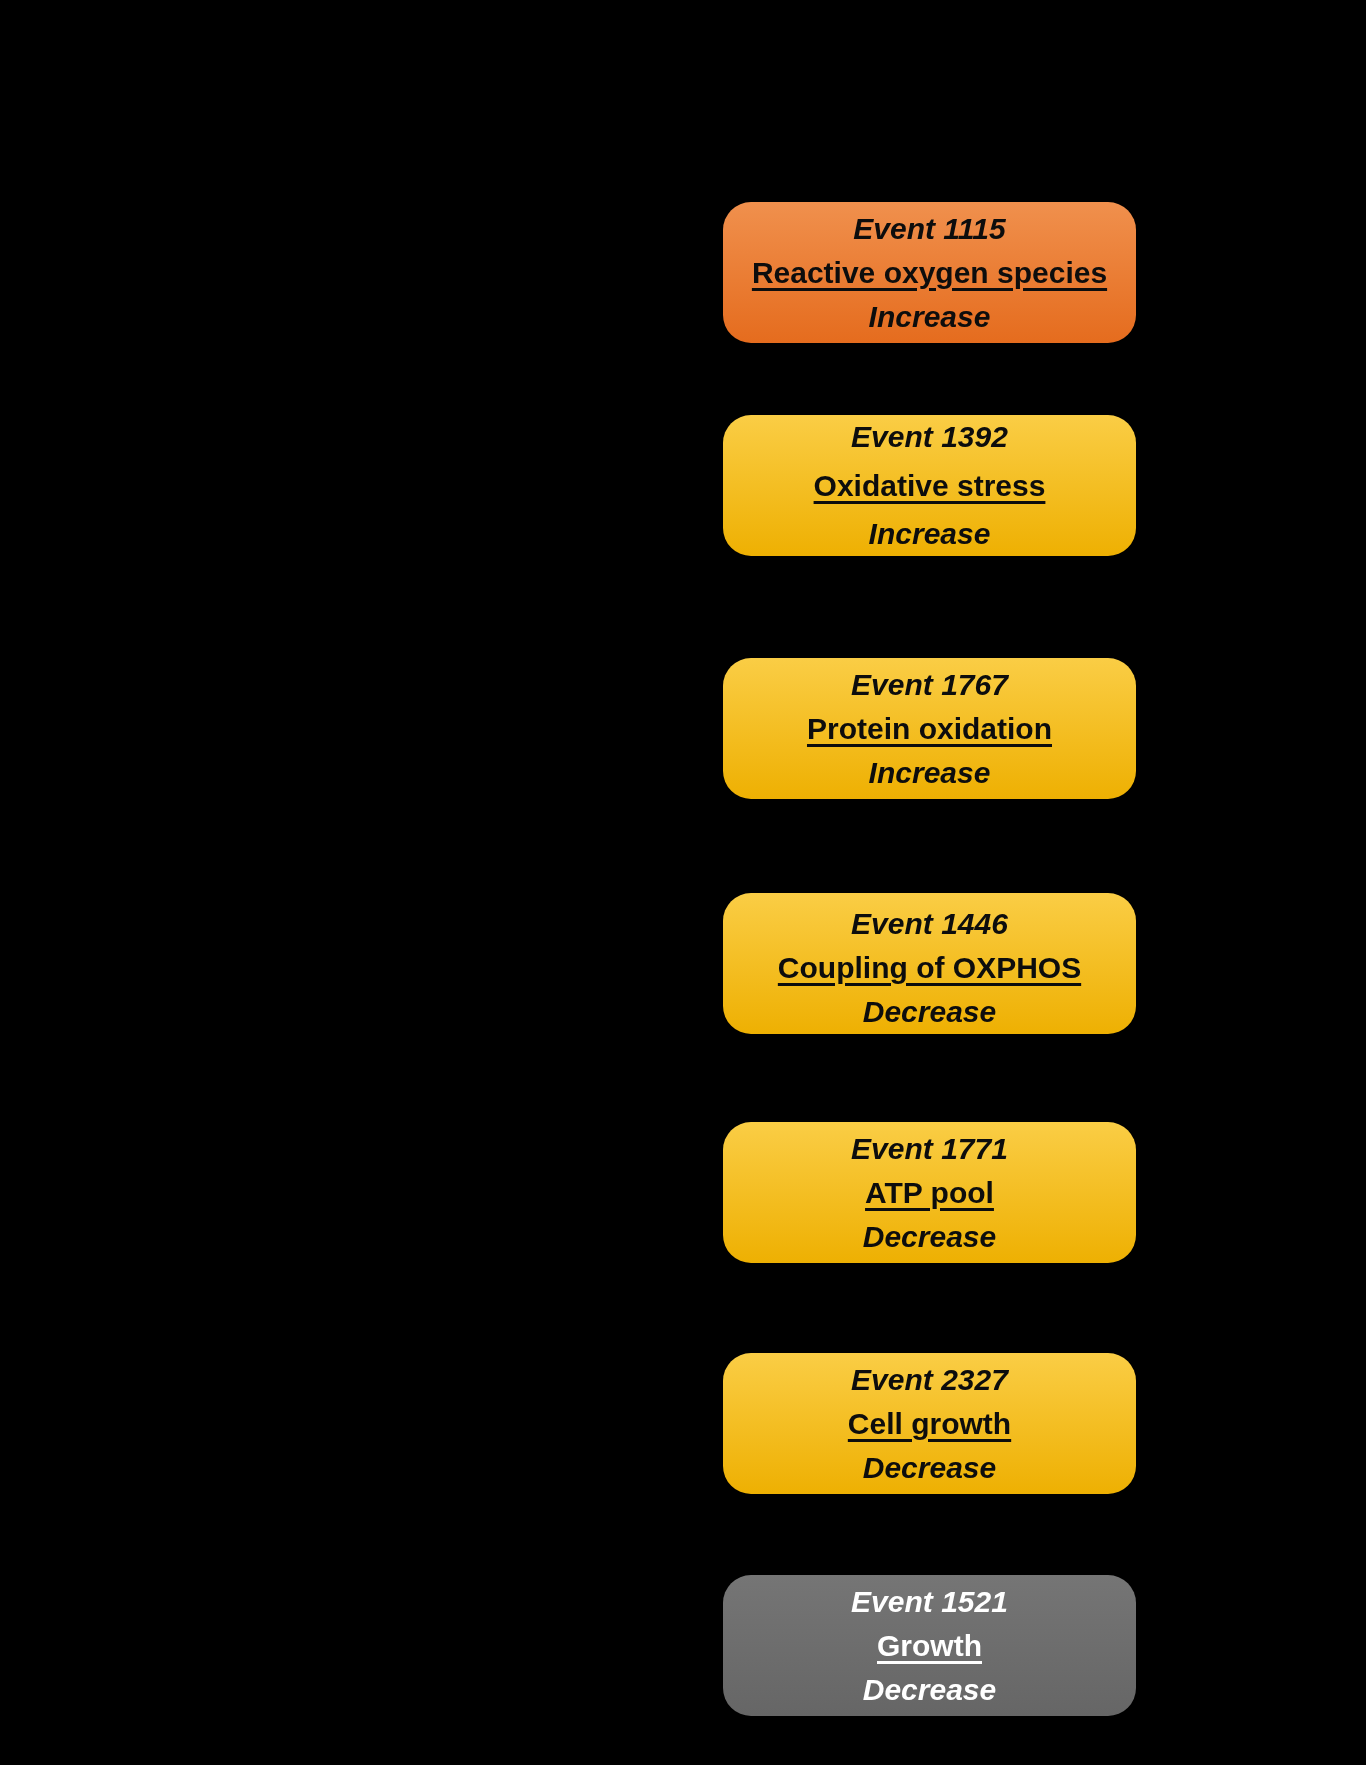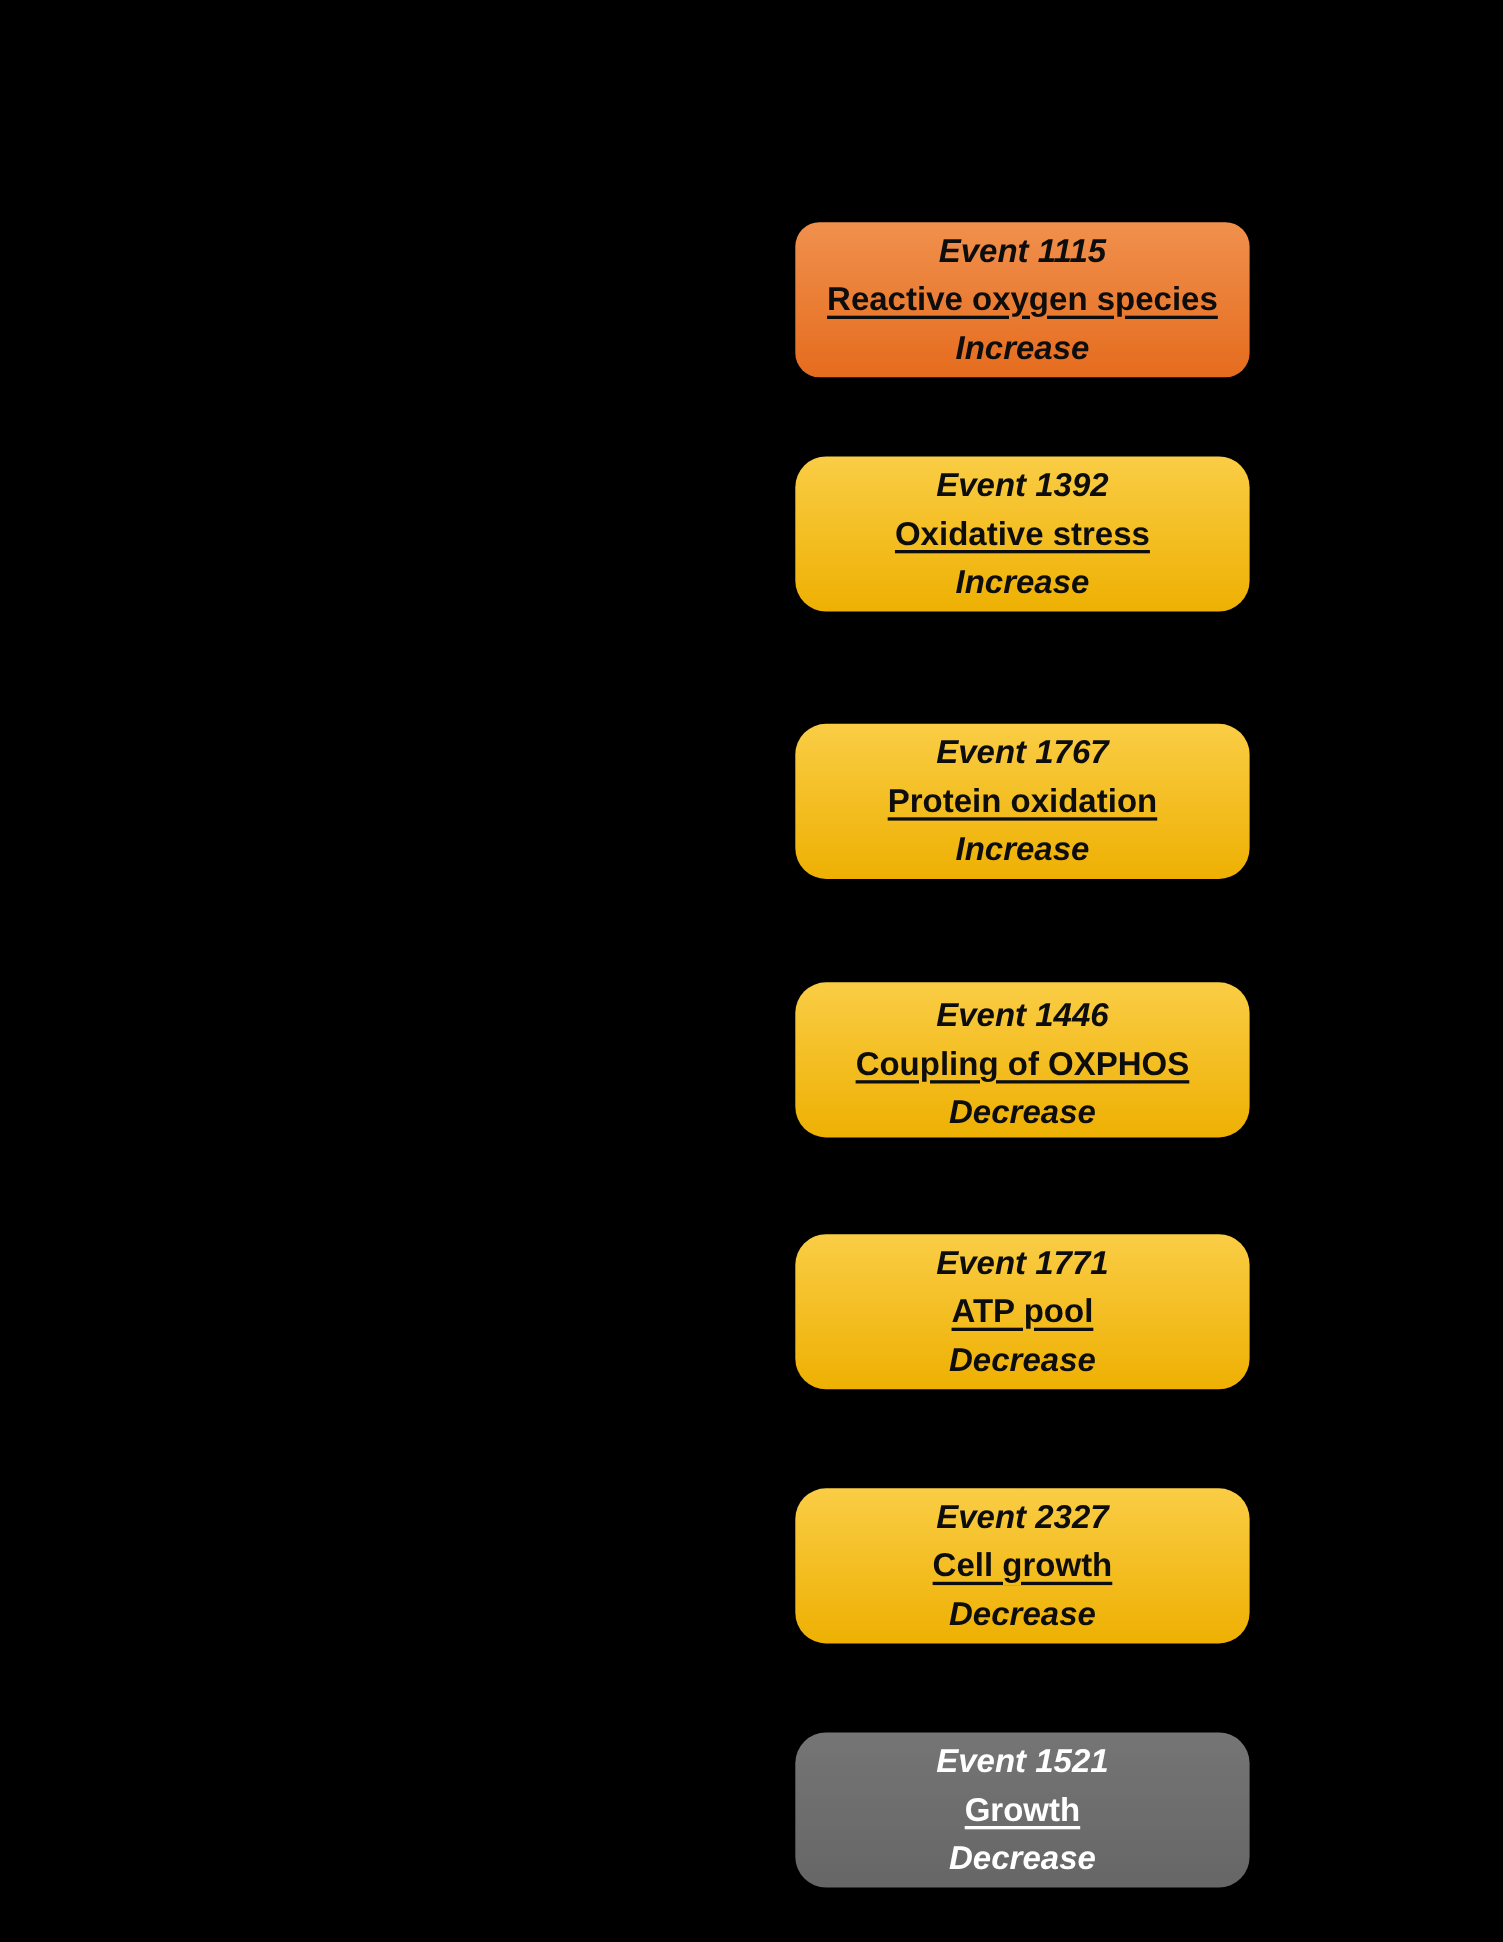--- a/index.html
+++ b/index.html
@@ -37,40 +37,40 @@
   }
   .event-id, .event-direction {
     font-style: italic;
   }
   .event-name {
     text-decoration: underline;
     text-decoration-thickness: 2.5px;
     text-underline-offset: 5px;
   }
   
-  .pos-0 { top: 202px; border-radius: 22px; }
+  .pos-0 { top: 202px; }
   .pos-1 { top: 415px; }
   .pos-2 { top: 658px; align-items: center; }
   .pos-3 { top: 893px; }
   .pos-4 { top: 1122px; }
   .pos-5 { top: 1353px; }
   .pos-6 { top: 1575px; }
 </style>
 </head>
 <body>
 
 <div id="canvas" style="background: rgb(0, 0, 0);">
 
   <div class="event-box pos-0" style="background: linear-gradient(rgb(240, 144, 77) 0%, rgb(229, 108, 30) 100%); color: rgb(13, 13, 13);">
     <div class="event-line event-id">Event 1115</div>
     <div class="event-line event-name">Reactive oxygen species</div>
     <div class="event-line event-direction">Increase</div>
   </div>
 
-  <div class="event-box pos-1" style="background: linear-gradient(rgb(250, 205, 69) 0%, rgb(238, 176, 2) 100%); color: rgb(13, 13, 13);">
+  <div class="event-box pos-1" style="background: linear-gradient(rgb(250, 205, 69) 0%, rgb(238, 176, 2) 100%); color: rgb(13, 13, 13); justify-content: space-between;">
     <div class="event-line event-id">Event 1392</div>
     <div class="event-line event-name">Oxidative stress</div>
     <div class="event-line event-direction">Increase</div>
   </div>
 
   <div class="event-box pos-2" style="background: linear-gradient(rgb(250, 205, 69) 0%, rgb(238, 176, 2) 100%); color: rgb(13, 13, 13);">
     <div class="event-line event-id">Event 1767</div>
     <div class="event-line event-name">Protein oxidation</div>
     <div class="event-line event-direction">Increase</div>
   </div>

